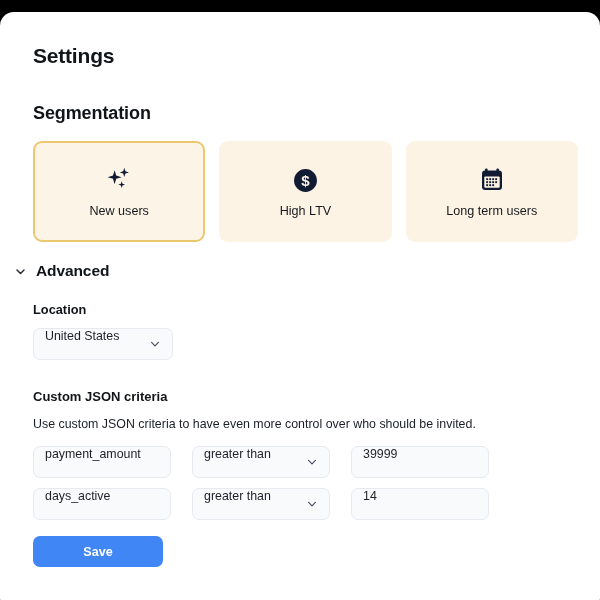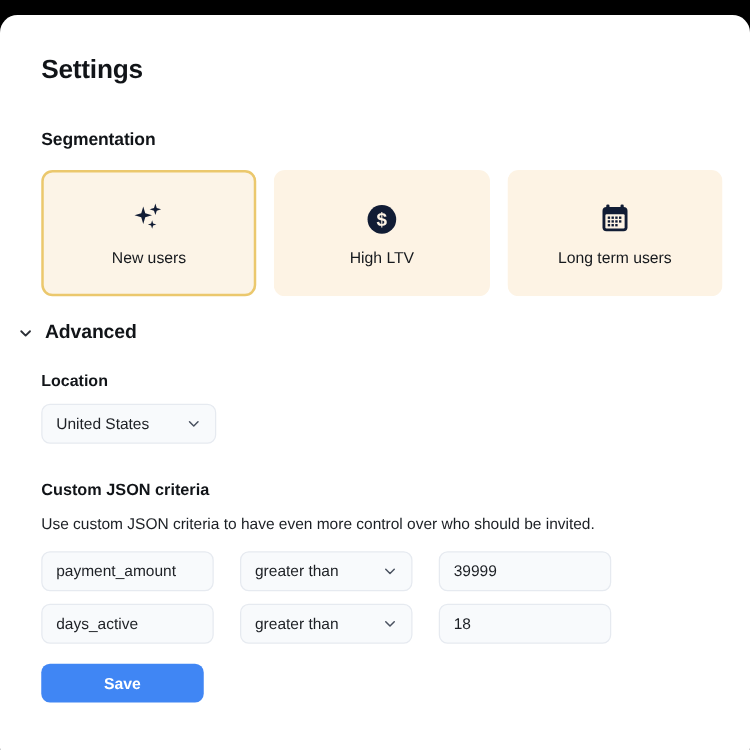--- a/index.html
+++ b/index.html
@@ -32,21 +32,21 @@
   
   .page-title {
     font-size: 21px;
     font-weight: bold;
     color: #111418;
     letter-spacing: -0.2px;
     margin-top: 2px;
   }
 
   .section-title {
-    font-size: 14px;
+    font-size: 18px;
     font-weight: bold;
     color: #111418;
     letter-spacing: -0.1px;
     margin-top: 35px;
   }
 
   .section-sub {
     font-size: 12.6px;
     color: #1b1f24;
     margin-top: 14px;
@@ -127,21 +127,20 @@
   .ctl {
     background: #f8fafc;
     border: 1px solid #e6eaf0;
     border-radius: 7px;
     height: 32px;
     font-size: 12.4px;
     color: #1d2025;
     font-family: "Liberation Sans", sans-serif;
     padding: 0 11px;
     display: flex;
-    align-items: center;
   }
 
   .select {
     justify-content: space-between;
     cursor: pointer;
   }
 
   .select .chev {
     color: #4a5260;
     display: flex;
@@ -304,21 +303,21 @@
         </div>
         <div class="ctl select f-op">
           <span>greater than</span>
           <span class="chev">
             <svg width="12" height="12" viewBox="0 0 12 12" aria-hidden="true">
               <path d="M2.6 4.4 L6 7.8 L9.4 4.4" fill="none" stroke="#4a5260" stroke-width="1.2" stroke-linecap="round" stroke-linejoin="round"></path>
             </svg>
           </span>
         </div>
         <div class="ctl f-val">
-          <span>18</span>
+          <span>14</span>
         </div>
       </div>
 
     </div>
 
     <button class="save-btn">Save</button>
 
   </div>
 </div>
 

